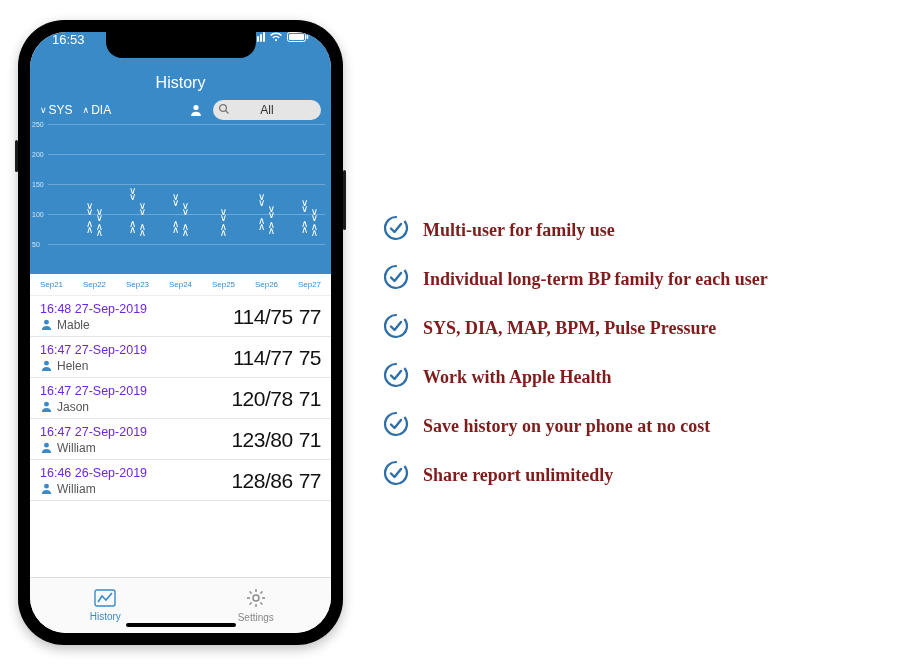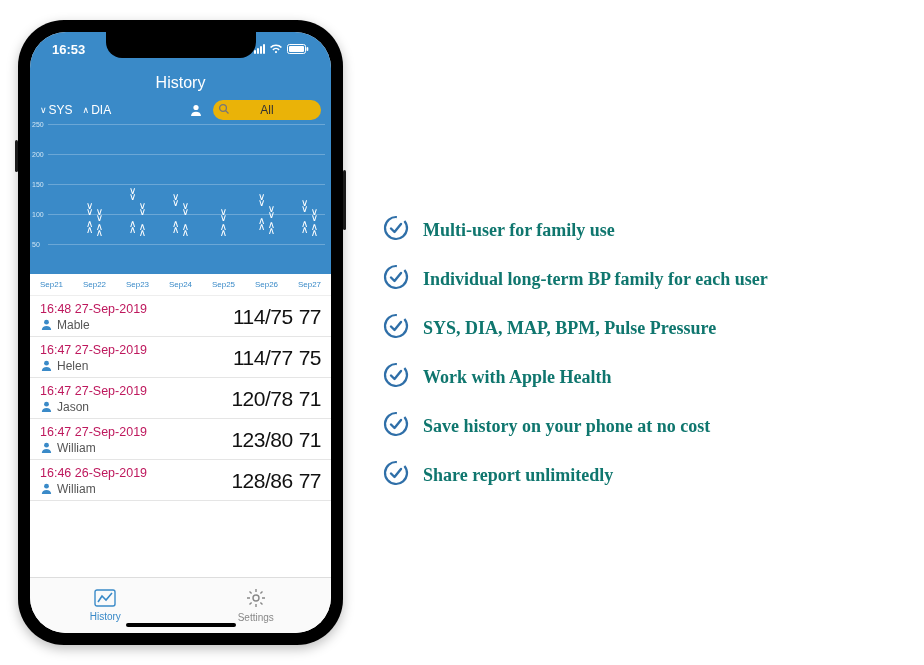--- a/index.html
+++ b/index.html
@@ -57,24 +57,24 @@
     border-bottom-left-radius: 16px;
     border-bottom-right-radius: 16px;
     z-index: 10;
   }
 
   .status-bar {
     height: 36px;
     background: #3a8ac8;
     color: #fff;
     display: flex;
-    align-items: center;
+    align-items: flex-start;
     padding: 0 22px 2px;
     font-size: 13px;
-    font-weight: 700;
+    font-weight: 400;
   }
   .status-bar .spacer { flex:1; }
   .status-icons { display:flex; gap:4px; align-items:center; }
   .sig-bars { display:flex; gap:1px; align-items:flex-end; }
   .sig-bars i { width:2px; background:#fff; display:block; border-radius:1px;}
   .sig-bars i:nth-child(1){height:4px}
   .sig-bars i:nth-child(2){height:6px}
   .sig-bars i:nth-child(3){height:8px}
   .sig-bars i:nth-child(4){height:10px}
   .wifi-ico, .batt-ico { display:inline-flex; }
@@ -94,21 +94,21 @@
     gap: 10px;
     padding: 0 10px 4px;
     font-size: 12px;
     color: #fff;
   }
   .filter-row .legend { display:flex; align-items:center; gap:2px; }
   .filter-row .legend .caret { font-size:9px; }
   .filter-row .spacer { flex:1; }
   .user-icon-small svg { display:block; }
   .search-pill {
-    background:#eab308;
+    background:#e5e5e5;
     color:#333;
     border-radius: 11px;
     height: 20px;
     width: 108px;
     display:flex;
     align-items:center;
     justify-content:center;
     font-size:12px;
     position: relative;
   }
@@ -155,21 +155,21 @@
     overflow:hidden;
     background:#fff;
   }
   .record {
     display:flex;
     align-items:center;
     padding:6px 10px 4px;
     border-bottom:1px solid #e5e5e5;
   }
   .record .meta { flex:1; }
-  .record .time { font-size:12.5px; color:#be185d; }
+  .record .time { font-size:12.5px; color:#6d28d9; }
   .record .user-line { display:flex; align-items:flex-start; gap:4px; margin-top:2px;}
   .record .user-line .uicon svg{display:block;}
   .record .user-line .name { font-size:12px; color:#555;}
   .record .reading {
     font-size:21px;
     color:#111;
     letter-spacing:-0.5px;
     white-space:nowrap;
   }
   .record .reading .slash {  }
@@ -207,21 +207,21 @@
   .features {
     display:flex;
     flex-direction:column;
     gap:18px;
     padding-top:40px;
   }
   .feature {
     display:flex;
     align-items:center;
     gap:14px;
-    color:#0f766e;
+    color:#7f1d1d;
     font-weight:700;
     font-size:18px;
     font-family: "Times New Roman", Georgia, serif;
   }
   .check-badge {
     width:26px;
     height:26px;
     flex-shrink:0;
   }
 </style>

